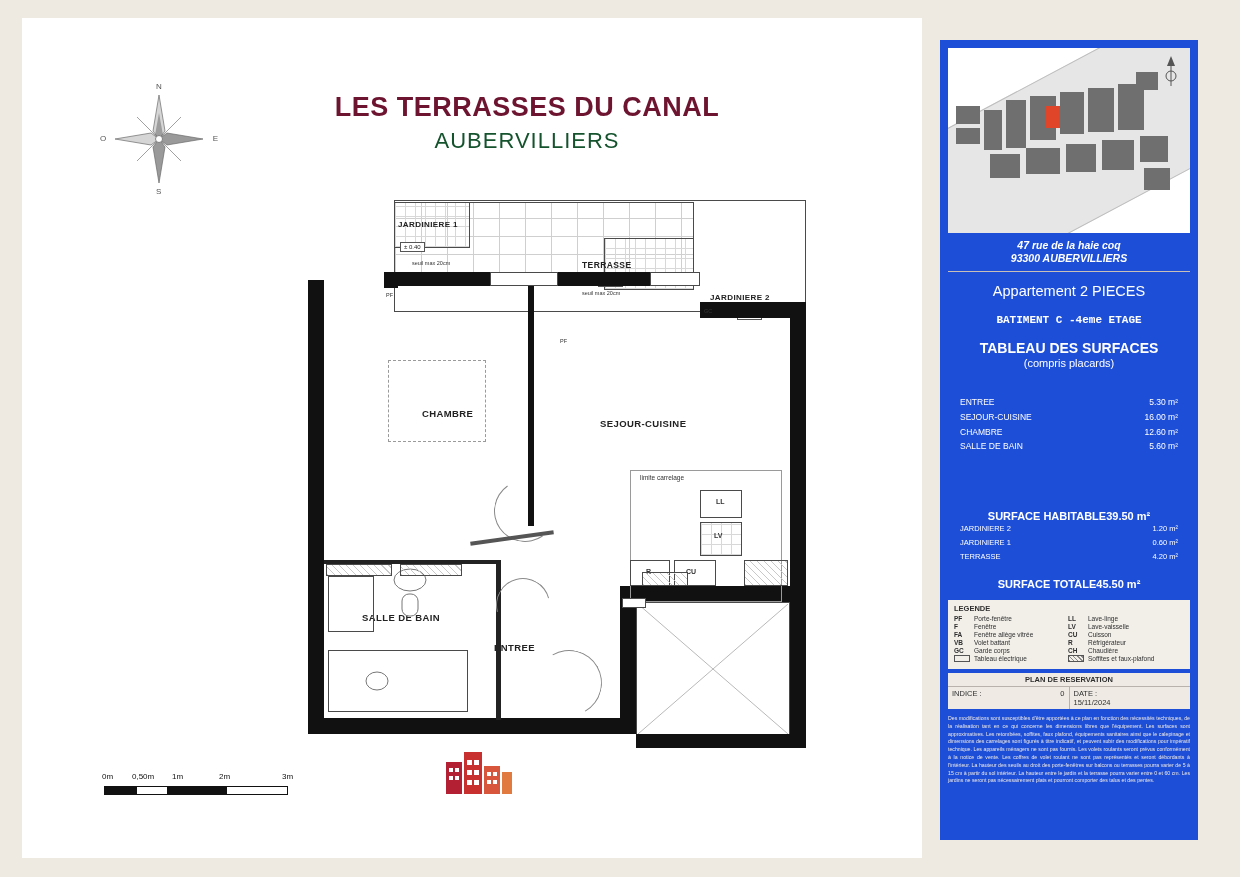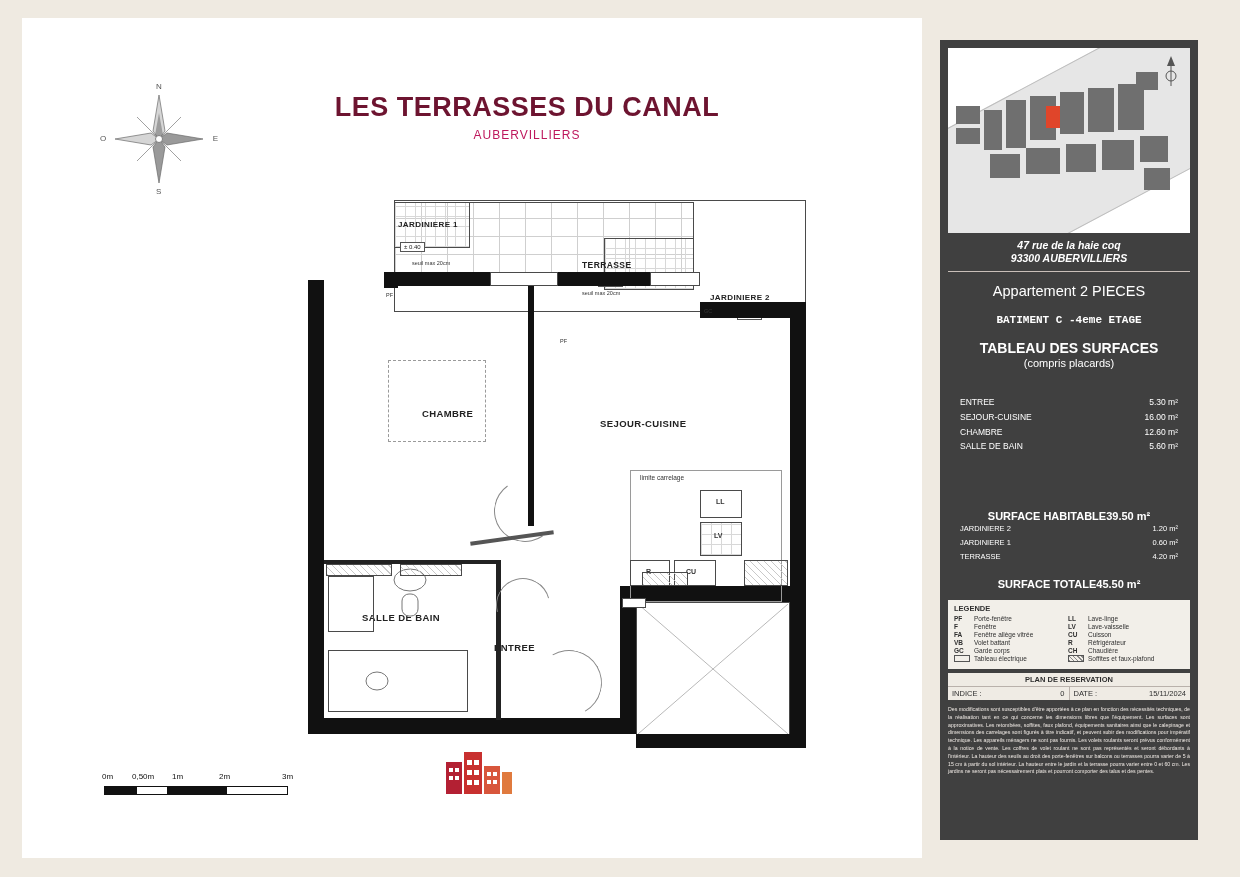--- a/index.html
+++ b/index.html
@@ -30,21 +30,21 @@
   .compass .e { right:-4px; top:50px; }
   .compass .w { left:-4px; top:50px; }
 
   
   .title-main {
     position:absolute; left:250px; top:52px; width:470px; text-align:center;
     font-size:27px; font-weight:bold; color:#6d1430; letter-spacing:0.5px;
   }
   .title-sub {
     position:absolute; left:250px; top:88px; width:470px; text-align:center;
-    font-size:12px; color:#be185d; letter-spacing:1px;
+    font-size:22px; color:#14532d; letter-spacing:1px;
   }
 
   
   .plan { position:absolute; left:240px; top:140px; width:520px; height:580px; }
   .wall { position:absolute; background:#111; }
   .thin { position:absolute; border:1px solid #4a4a4a; }
   .room-label {
     position:absolute; font-size:9.5px; font-weight:bold; color:#222;
     letter-spacing:0.4px; white-space:nowrap;
   }
@@ -81,21 +81,21 @@
 
   
   .logo { position:absolute; left:400px; bottom:34px; width:240px; height:60px; }
   .logo-text { position:absolute; left:78px; top:6px; line-height:1.05; }
   .logo-text .l1 { font-size:18px; font-weight:bold; color:#3b3b3b; letter-spacing:0.5px; }
   .logo-text .l2 { font-size:18px; font-weight:bold; color:#3b3b3b; letter-spacing:0.5px; }
 
   
   .panel {
     position:absolute; left:940px; top:40px; width:258px; height:800px;
-    background:#404040; color:#ffffff; padding:8px;
+    background:#1d4ed8; color:#ffffff; padding:8px;
   }
   .map-box { width:100%; height:185px; background:#ffffff; position:relative; overflow:hidden; }
   .map-block { position:absolute; background:#6f6f6f; }
   .map-road { position:absolute; background:#e6e6e6; border:1px solid #bdbdbd; }
   .map-highlight { position:absolute; background:#e0452a; }
   .addr {
     text-align:center; font-size:10.5px; font-weight:bold; font-style:italic;
     padding-top:6px; line-height:1.25;
   }
   .rule { height:1px; background:#c9bfb9; margin:6px 0; }
@@ -125,21 +125,21 @@
 
   .resa-title {
     background:#efebe4; color:#2e2e2e; text-align:center; font-size:7.5px;
     font-weight:bold; padding:2px 0; margin-top:4px;
   }
   .resa-row {
     background:#efebe4; color:#2e2e2e; display:flex; font-size:7.5px;
     border-top:1px solid #b9b1ab;
   }
   .resa-cell { flex:1; padding:2px 4px; display:flex; justify-content:space-between; }
-  .resa-cell + .resa-cell { border-left:1px solid #b9b1ab; }
+  .resa-cell + .resa-cell { border-left:1px solid #b9b1ab;flex-direction:column; }
   .disclaimer {
     font-size:5.2px; line-height:1.5; text-align:justify; margin-top:6px; color:#efe9e4;
   }
 </style>
 </head>
 <body>
 
 <div class="page">
 
   <div class="sheet">

